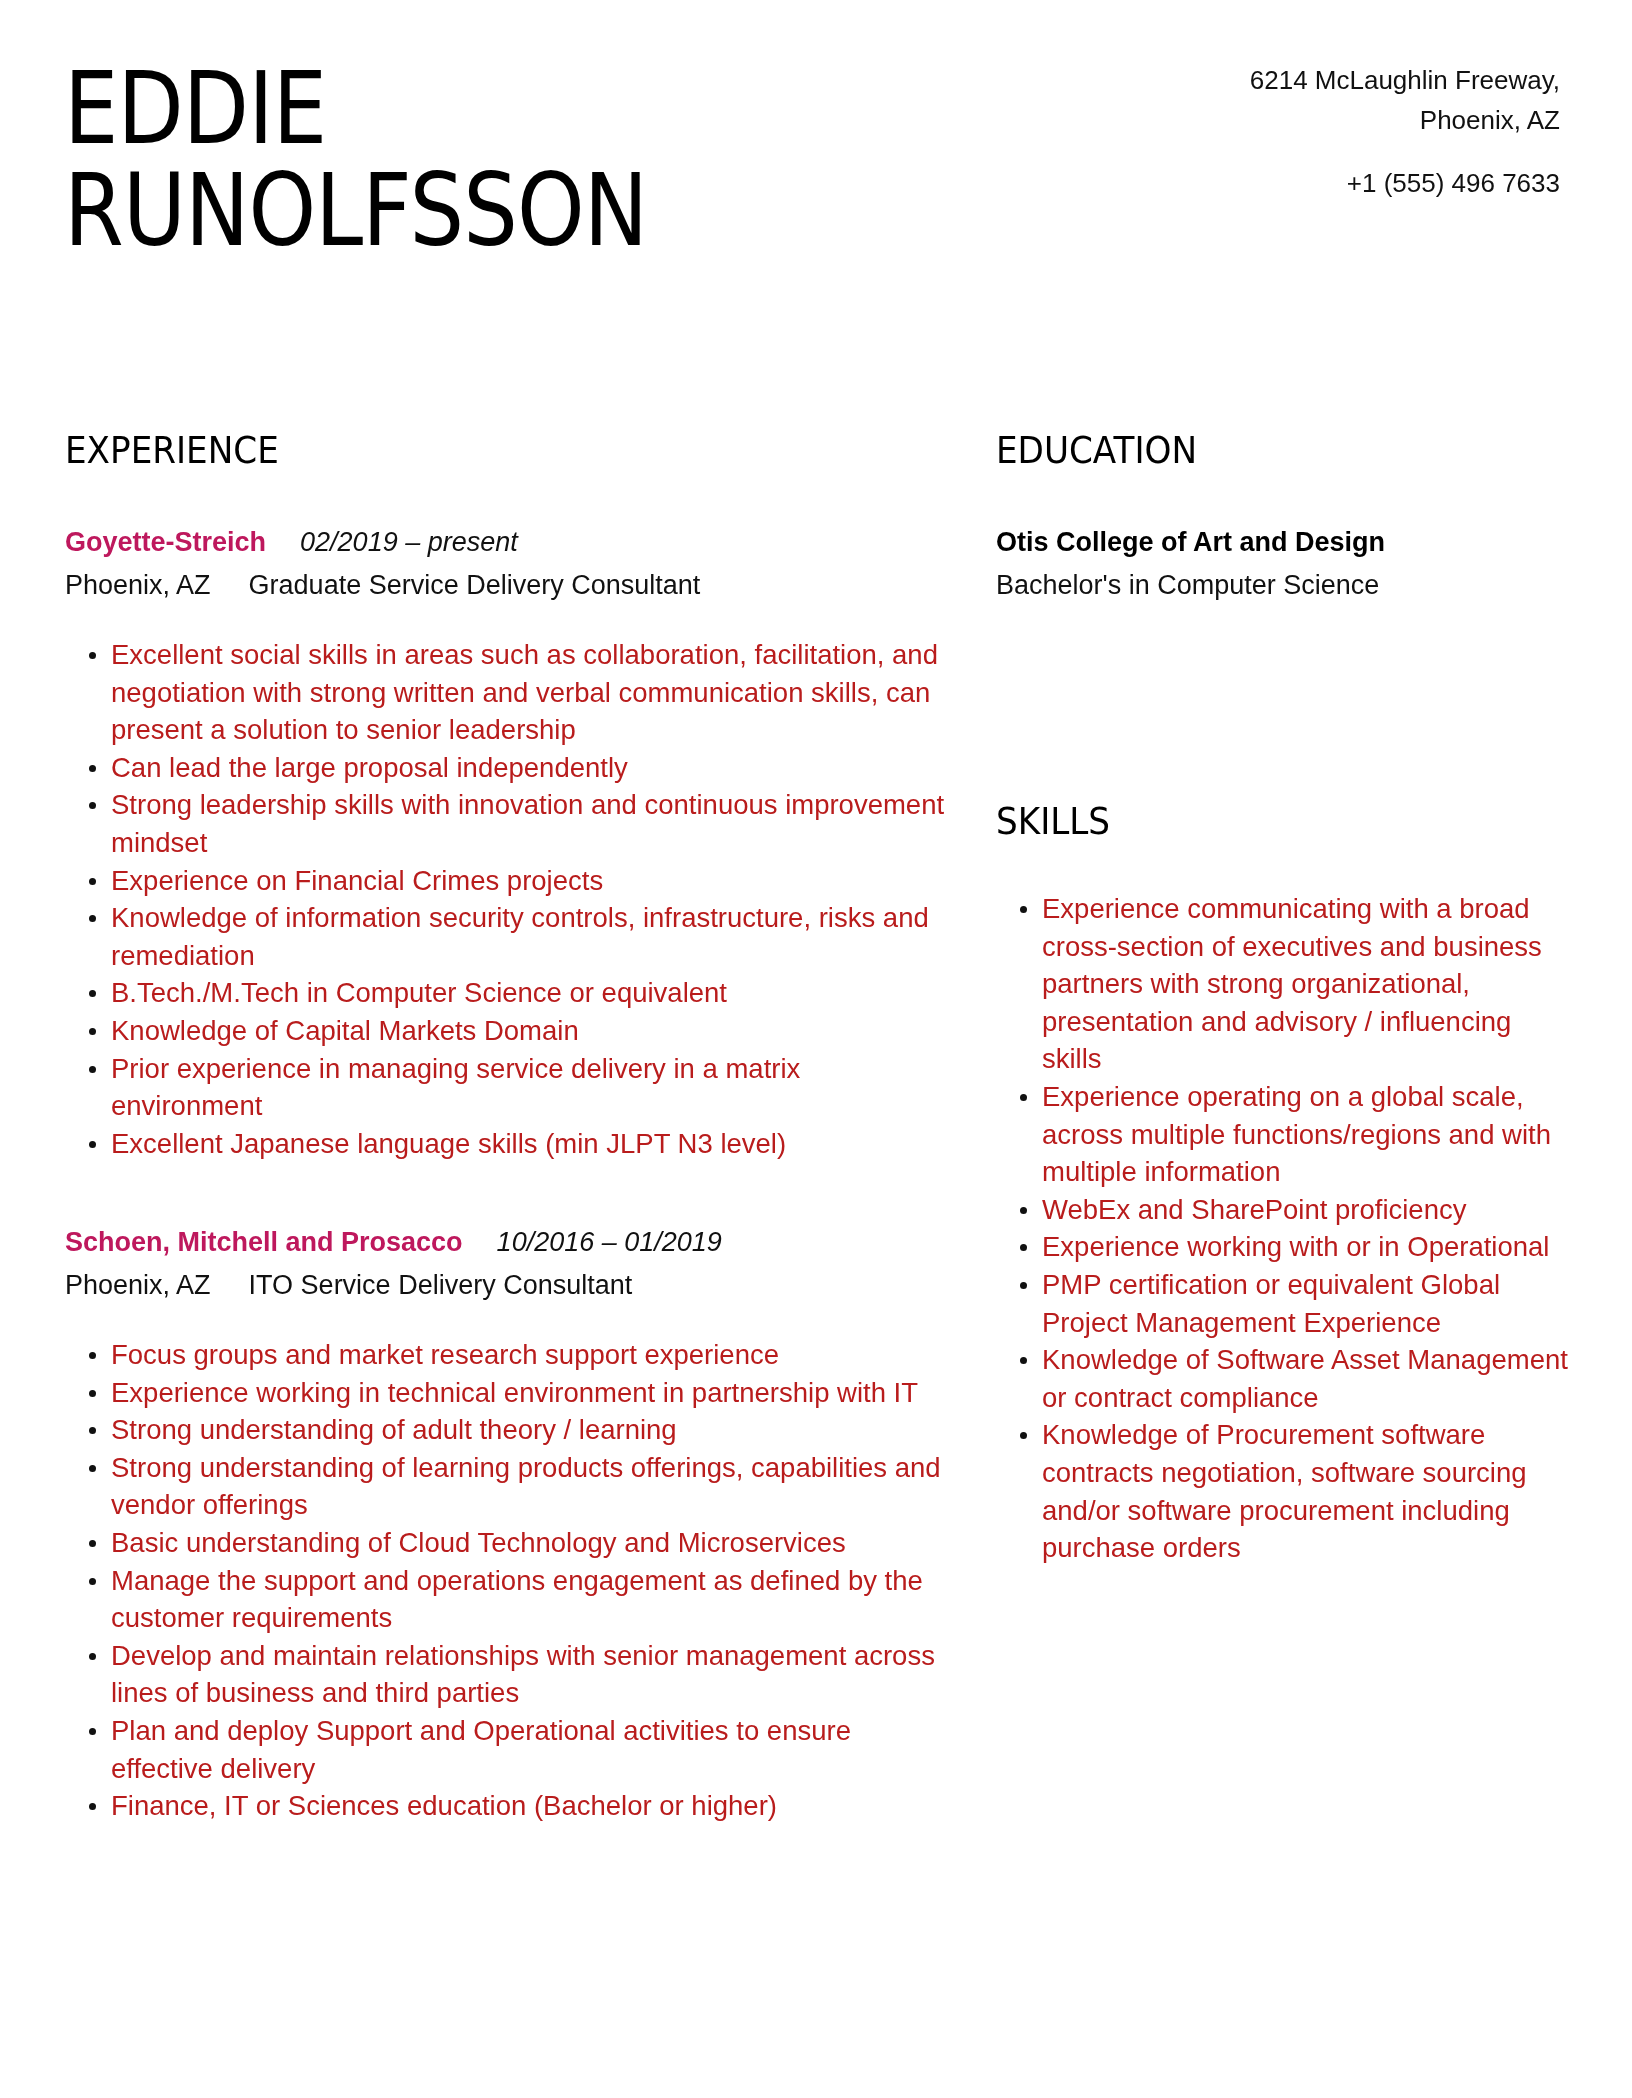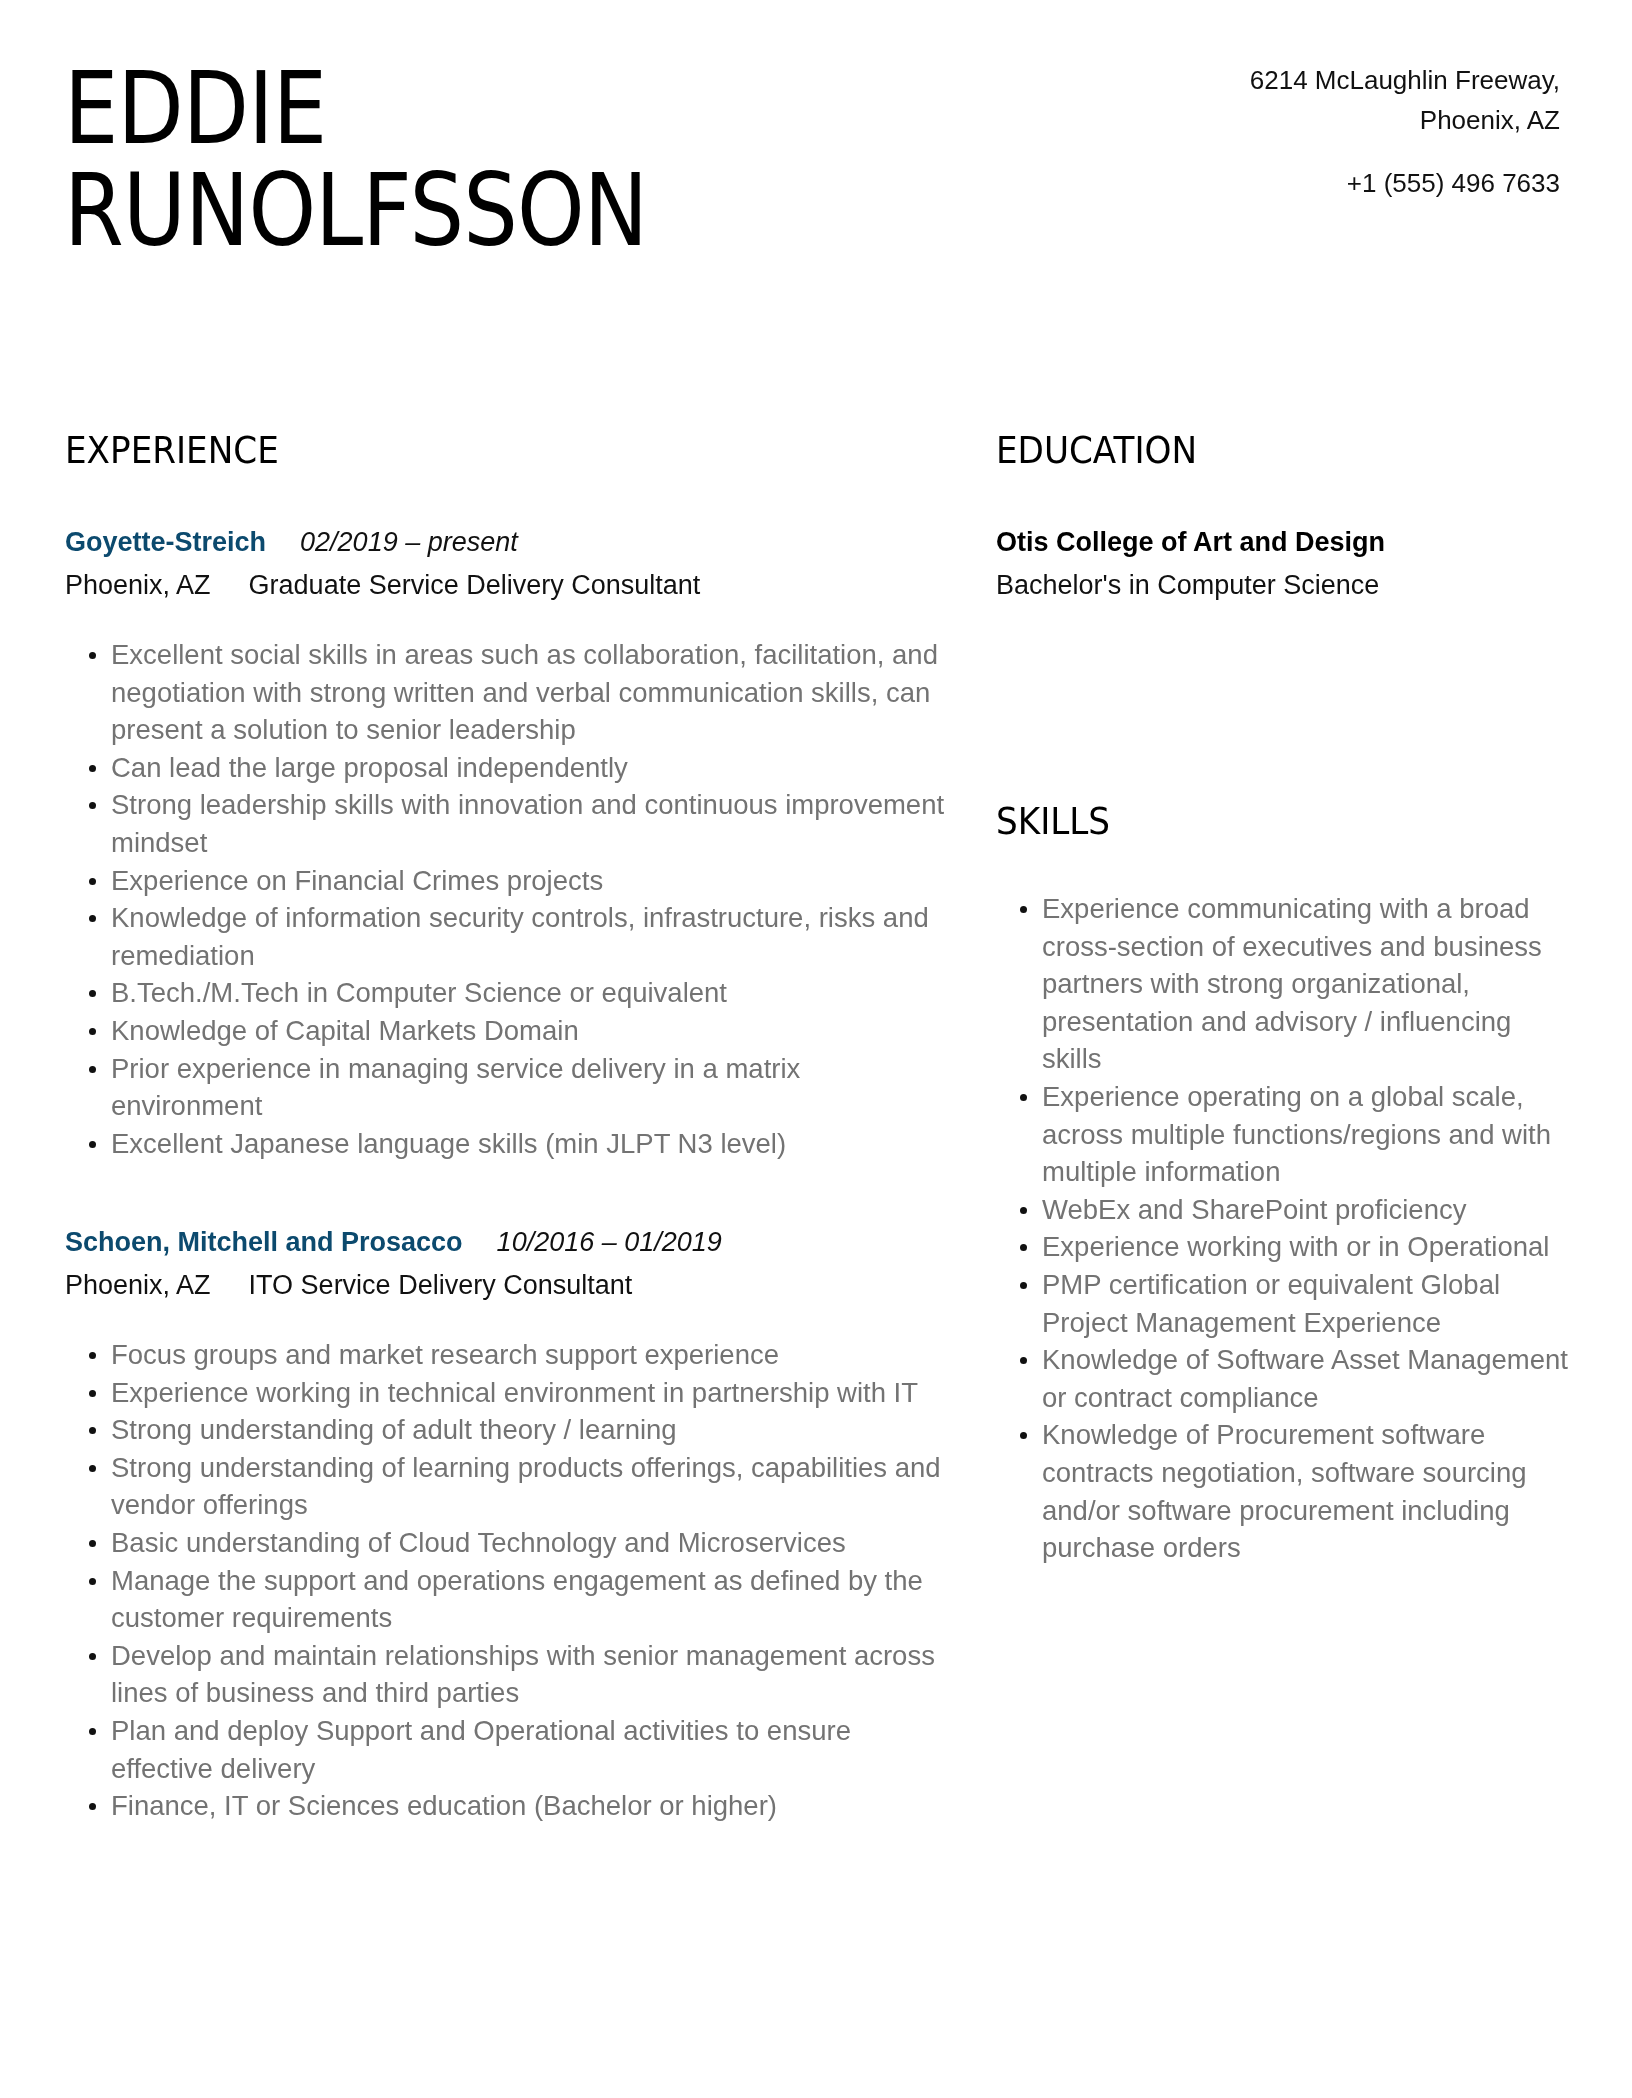--- a/index.html
+++ b/index.html
@@ -22,27 +22,27 @@
     font-size: 26px; line-height: 40px; color: #111;
   }
   .contact .phone { margin-top: 23px; }
   .section-title {
     position: absolute; font-size: 38px; font-weight: 400; margin: 0;
     color: #000; letter-spacing: 0px;
     font-family: "DejaVu Sans", sans-serif;
     transform: scaleX(0.9); transform-origin: left top;
   }
   .job-head { position: absolute; left: 65px; font-size: 27px; line-height: 40px; white-space: nowrap; }
-  .job-head .company { font-weight: 700; color: #0c4a6e; }
+  .job-head .company { font-weight: 700; color: #be185d; }
   .job-head .dates { font-style: italic; margin-left: 34px; color: #111; margin-top: 32px; }
   .job-sub { position: absolute; left: 65px; font-size: 27px; line-height: 40px; white-space: nowrap; color: #111; }
   .job-sub .role { margin-left: 38px; }
   ul.bullets {
     position: absolute; margin: 0; padding: 0; list-style: none;
-    font-size: 27.5px; line-height: 37.6px; color: #737373;
+    font-size: 27.5px; line-height: 37.6px; color: #b91c1c;
   }
   ul.bullets li { position: relative; padding-left: 46px; }
   ul.bullets li::before {
     content: ""; position: absolute; left: 24px; top: 16px;
     width: 7px; height: 7px; border-radius: 50%; background: #111;
   }
   .edu-school { position: absolute; left: 996px; font-size: 27px; font-weight: 700; line-height: 40px; color: #000; }
   .edu-degree { position: absolute; left: 996px; font-size: 27px; line-height: 40px; color: #111; }
 </style>
 </head>

